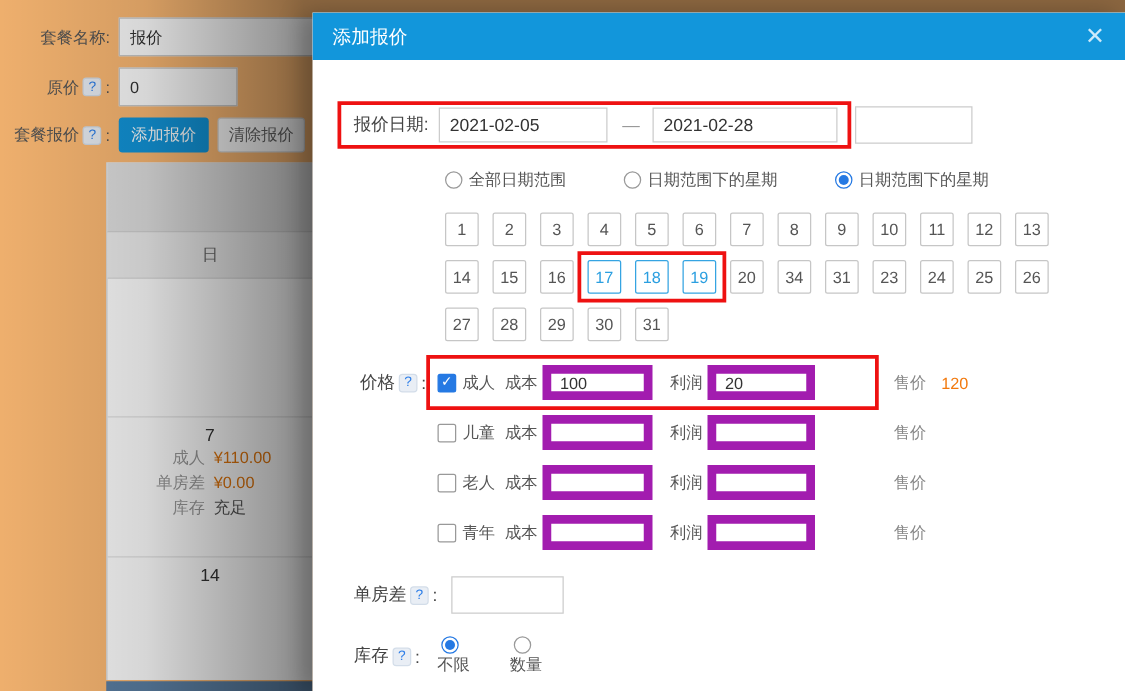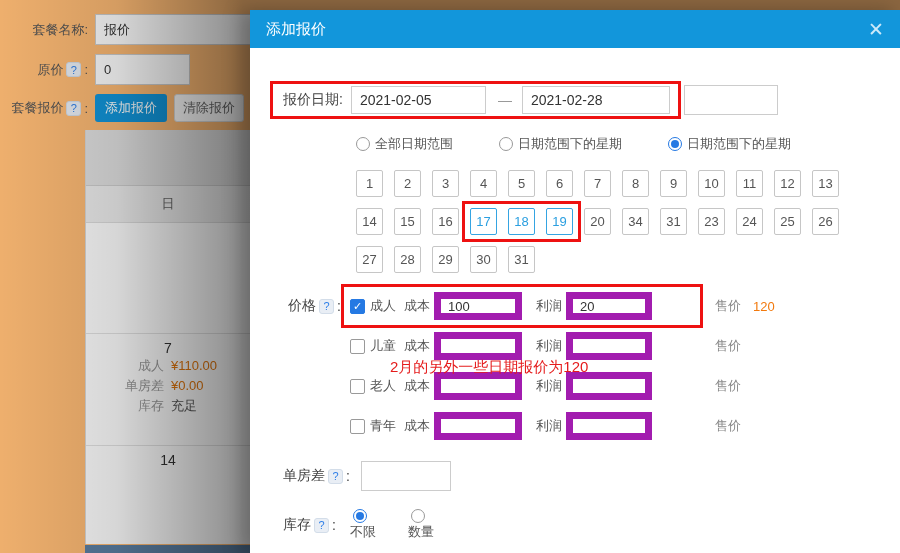--- a/index.html
+++ b/index.html
@@ -298,16 +298,15 @@
         <span class="radio-item ri2">
           <span class="radio"></span>
           <span>数量</span>
         </span>
       </div>
 
       <button class="btn-bottom">确定报价</button>
 
     </div>
 
-    <div class="annotation">2月的另外一些日期报价为120</div>
   </div>
 
 </div>
 
 </body></html>

